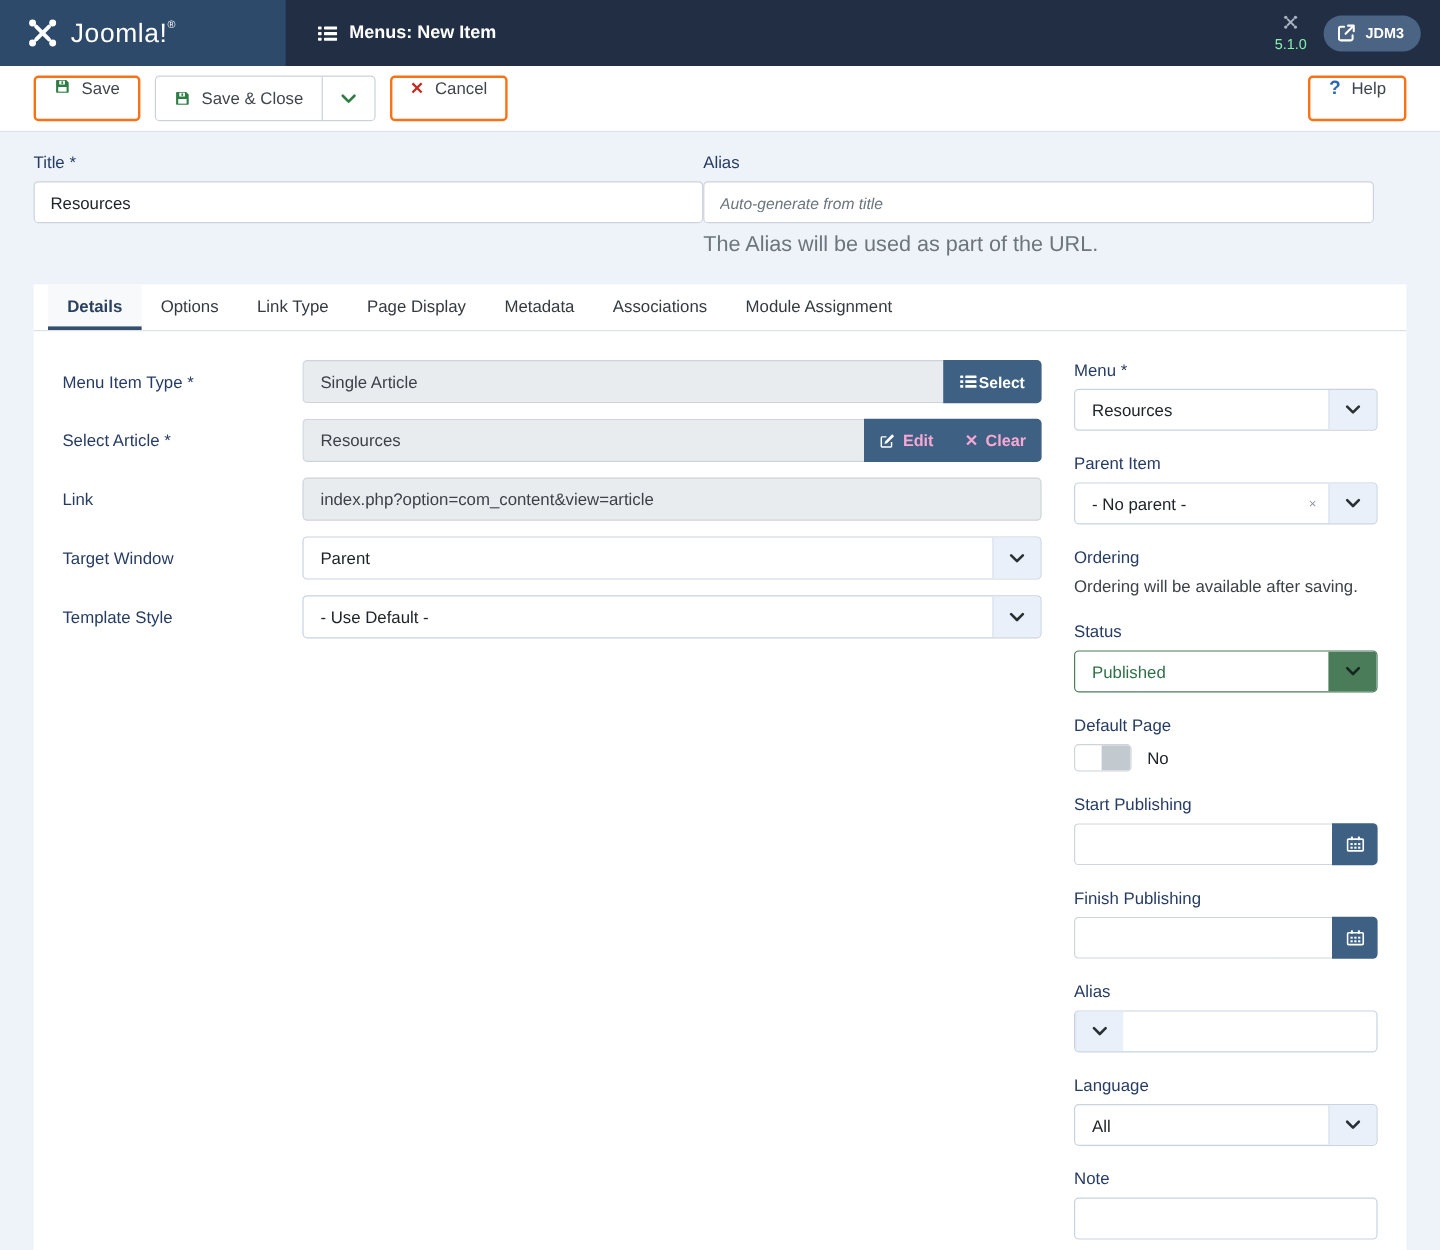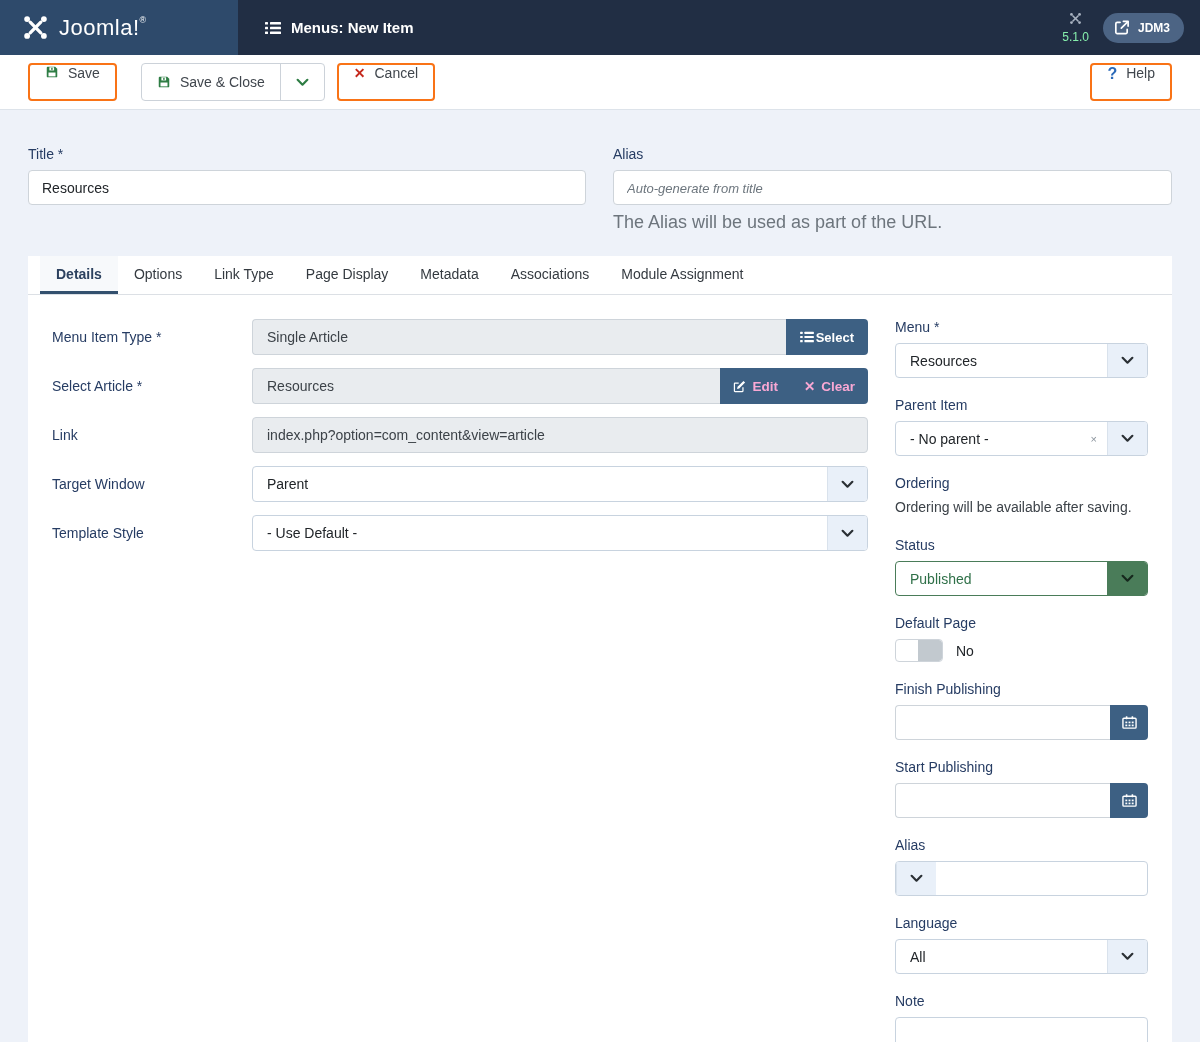--- a/index.html
+++ b/index.html
@@ -18,29 +18,29 @@
   .brand-tm { font-size:9px; vertical-align:top; color:#fff; }
   .hdr-title { flex:1; display:flex; align-items:center; padding-left:27px; gap:10px; color:#fff; font-size:15px; font-weight:bold; }
   .hdr-title .licon { width:16px; height:14px; display:inline-block; }
   .hdr-meta { display:flex; align-items:center; gap:14px; padding-right:16px; }
   .version { display:flex; align-items:center; gap:5px; color:#86efac; font-size:12px;flex-direction:column; }
   .pill { display:flex; align-items:center; gap:8px; background:#4c6484; border-radius:15px; height:30px; padding:0 14px 0 10px; color:#fff; font-size:12px; font-weight:bold; cursor:pointer; }
   
   .toolbar { height:55px; background:#fff; border-bottom:1px solid #dde3ea; display:flex; align-items:center; padding:0 28px; }
   .btn { display:inline-flex; align-items:flex-start; gap:9px; height:38px; padding:0 15px; background:#fff; border:2px solid #f97316; border-radius:4px; font-size:14px; color:#40464d; cursor:pointer; }
   .btn + .btn, .btn-split + .btn { margin-left:12px; }
-  .btn-split { display:inline-flex; margin-left:24px; border:1px solid #ccd2d9; border-radius:4px; overflow:hidden; background:#fff; }
+  .btn-split { display:inline-flex; margin-left:12px; border:1px solid #ccd2d9; border-radius:4px; overflow:hidden; background:#fff; }
   .btn-split .main { display:inline-flex; align-items:center; gap:9px; height:36px; padding:0 15px; font-size:14px; color:#40464d; cursor:pointer; }
   .btn-split .arrow { display:inline-flex; align-items:center; justify-content:center; width:44px; border-left:1px solid #ccd2d9; color:#2e7d44; cursor:pointer; }
   .grow { flex:1; }
   .green { color:#2e7d44; }
   .red { color:#c5281c; font-weight:bold; font-size:14px; }
   .qmark { color:#2a69b8; font-size:16px; font-weight:bold; }
   
-  .titlebar { padding:36px 28px 0 28px; display:flex; gap:27px; }
+  .titlebar { padding:17px 28px 0 28px; display:flex; }
   .tcol { display:flex; flex-direction:column; }
   .tcol.left { width:558px; } .tcol.right { width:559px; }
   .flabel { font-size:14px; color:#263c63; margin-bottom:8px; }
   .tinput { height:35px; border:1px solid #ced4da; border-radius:4px; background:#fff; padding:0 13px; font-size:14px; color:#212529; width:100%; font-family:"Liberation Sans",sans-serif; }
   .tinput::placeholder { font-style:italic; color:#6c757d; font-size:13px; }
   .fhelp { font-size:18px; color:#6d757d; margin-top:7px; }
   
   .panel { margin:23px 28px 0 28px; background:#fff; min-height:786px; }
   .tabs { display:flex; border-bottom:1px solid #dce0e5; padding-left:12px; }
   .tab { padding:10px 16px 9px 16px; font-size:14px; color:#343a40; cursor:pointer; border-bottom:3px solid transparent; }
@@ -337,20 +337,42 @@
         <div class="flabel">Default Page</div>
         <div class="toggle-row">
           <span class="toggle">
             <span class="knob"></span>
           </span>
           <span class="toggle-label">No</span>
         </div>
       </div>
 
       <div class="sgroup">
+        <div class="flabel">Start Publishing</div>
+        <div class="dgroup">
+          <input type="text" style="">
+          <span class="cal-btn">
+            <span>
+              <svg width="15" height="15" viewBox="0 0 16 16" fill="#fff">
+                <path d="M2 3.5h12c.55 0 1 .45 1 1V13c0 .55-.45 1-1 1H2c-.55 0-1-.45-1-1V4.5c0-.55.45-1 1-1z" fill="none" stroke="#fff" stroke-width="1.5"></path>
+                <rect x="4" y="1.2" width="1.8" height="3.2" rx="0.5"></rect>
+                  <rect x="10.2" y="1.2" width="1.8" height="3.2" rx="0.5"></rect>
+                <rect x="3.6" y="7" width="2" height="1.8"></rect>
+                  <rect x="7" y="7" width="2" height="1.8"></rect>
+                  <rect x="10.4" y="7" width="2" height="1.8"></rect>
+                <rect x="3.6" y="10.2" width="2" height="1.8"></rect>
+                  <rect x="7" y="10.2" width="2" height="1.8"></rect>
+                  <rect x="10.4" y="10.2" width="2" height="1.8"></rect>
+              </svg>
+            </span>
+          </span>
+        </div>
+      </div>
+
+      <div class="sgroup">
         <div class="flabel">Finish Publishing</div>
         <div class="dgroup">
           <input type="text" style="">
           <span class="cal-btn">
             <span>
               <svg width="15" height="15" viewBox="0 0 16 16" fill="#fff">
                 <path d="M2 3.5h12c.55 0 1 .45 1 1V13c0 .55-.45 1-1 1H2c-.55 0-1-.45-1-1V4.5c0-.55.45-1 1-1z" fill="none" stroke="#fff" stroke-width="1.5"></path>
                 <rect x="4" y="1.2" width="1.8" height="3.2" rx="0.5"></rect>
                   <rect x="10.2" y="1.2" width="1.8" height="3.2" rx="0.5"></rect>
                 <rect x="3.6" y="7" width="2" height="1.8"></rect>
@@ -359,42 +381,20 @@
                 <rect x="3.6" y="10.2" width="2" height="1.8"></rect>
                   <rect x="7" y="10.2" width="2" height="1.8"></rect>
                   <rect x="10.4" y="10.2" width="2" height="1.8"></rect>
               </svg>
             </span>
           </span>
         </div>
       </div>
 
       <div class="sgroup">
-        <div class="flabel">Start Publishing</div>
-        <div class="dgroup">
-          <input type="text" style="">
-          <span class="cal-btn">
-            <span>
-              <svg width="15" height="15" viewBox="0 0 16 16" fill="#fff">
-                <path d="M2 3.5h12c.55 0 1 .45 1 1V13c0 .55-.45 1-1 1H2c-.55 0-1-.45-1-1V4.5c0-.55.45-1 1-1z" fill="none" stroke="#fff" stroke-width="1.5"></path>
-                <rect x="4" y="1.2" width="1.8" height="3.2" rx="0.5"></rect>
-                  <rect x="10.2" y="1.2" width="1.8" height="3.2" rx="0.5"></rect>
-                <rect x="3.6" y="7" width="2" height="1.8"></rect>
-                  <rect x="7" y="7" width="2" height="1.8"></rect>
-                  <rect x="10.4" y="7" width="2" height="1.8"></rect>
-                <rect x="3.6" y="10.2" width="2" height="1.8"></rect>
-                  <rect x="7" y="10.2" width="2" height="1.8"></rect>
-                  <rect x="10.4" y="10.2" width="2" height="1.8"></rect>
-              </svg>
-            </span>
-          </span>
-        </div>
-      </div>
-
-      <div class="sgroup">
         <div class="flabel">Alias</div>
         <div class="sel">
           <span class="chev">
             <svg width="13" height="9" viewBox="0 0 12 8" fill="none" stroke="currentColor" stroke-width="2" stroke-linecap="round" stroke-linejoin="round">
                 <path d="M1.5 1.5 6 6l4.5-4.5"></path>
               </svg>
           </span>
         </div>
       </div>
 

